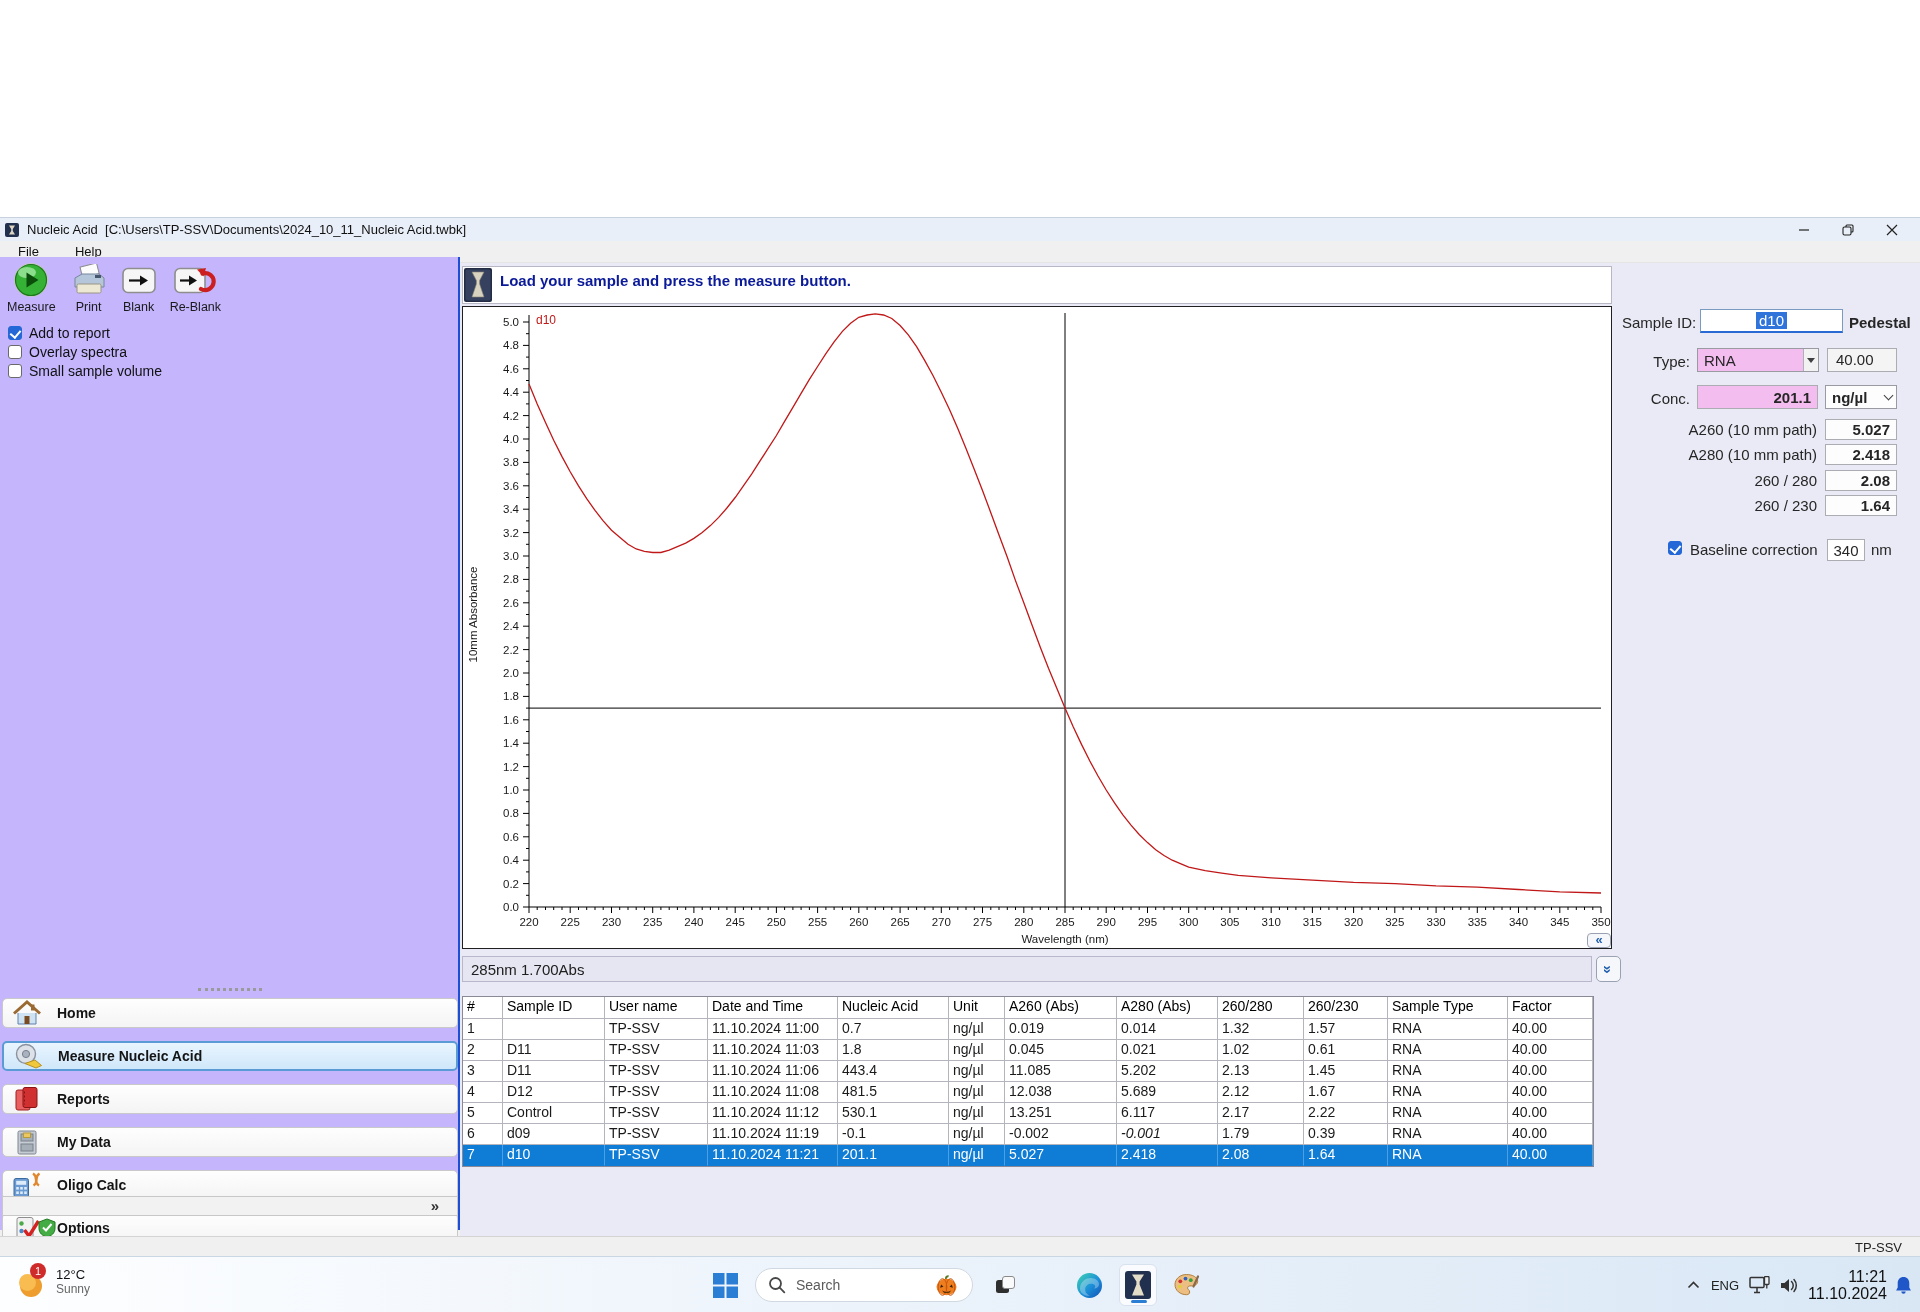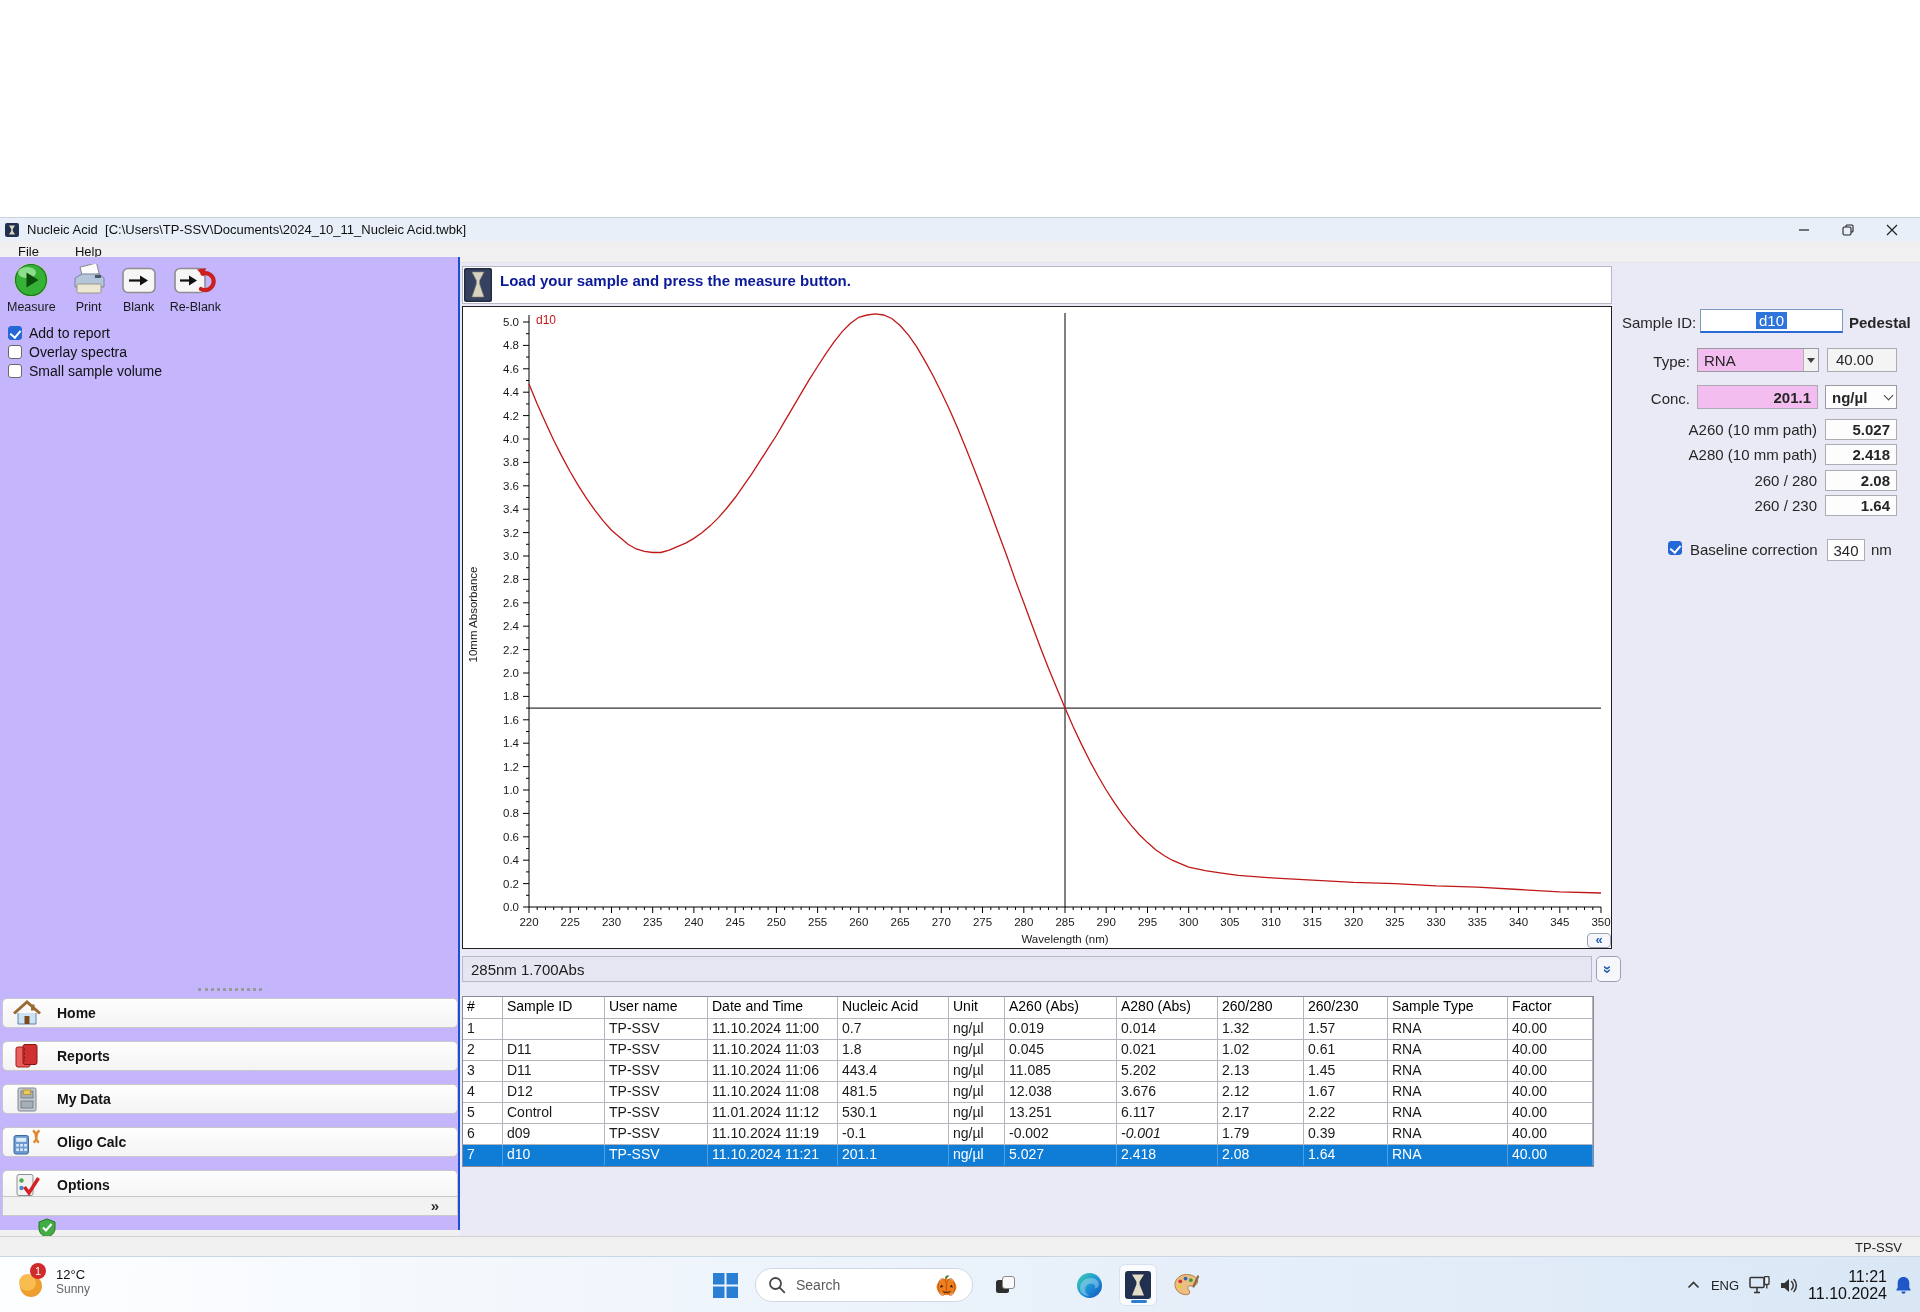--- a/index.html
+++ b/index.html
@@ -209,20 +209,30 @@
           <div class="nav-item">
             <span class="nav-icon">
               <svg width="30" height="27" viewBox="0 0 30 27">
                 <path d="M6 13v11h18V13" fill="#cfe2f2" stroke="#5a84b0"></path>
                 <path d="M2 13.5L15 2l13 11.5" fill="none" stroke="#9a6a32" stroke-width="3"></path>
                 <rect x="12.5" y="16" width="5" height="8" fill="#7a4a20"></rect>
                 <rect x="19" y="4.5" width="3.5" height="6" fill="#9a6a32"></rect>
               </svg>
             </span>
             <span class="nav-label">Home</span>
+          </div>
+          <div class="nav-item selected">
+            <span class="nav-icon">
+              <svg width="30" height="27" viewBox="0 0 30 27">
+                <circle cx="13" cy="11" r="9.5" fill="#dde2e8" stroke="#8a92a0" stroke-width="1.4"></circle>
+                <circle cx="13" cy="11" r="3.6" fill="#aab2c0" stroke="#78808e"></circle>
+                <path d="M12 20.5l11 4.5 5.5-2.5-6.5-5.5z" fill="#f0c83c" stroke="#b89020"></path>
+              </svg>
+            </span>
+            <span class="nav-label">Measure Nucleic Acid</span>
           </div>
           <div class="nav-item">
             <span class="nav-icon">
               <svg width="28" height="27" viewBox="0 0 28 27">
                 <rect x="3" y="4" width="14" height="20" rx="2" fill="#e86060" stroke="#a02020"></rect>
                 <rect x="10" y="1.5" width="14" height="20" rx="2" fill="#d03030" stroke="#8a1414"></rect>
                 <path d="M11.5 5.5v13" stroke="#8a1414" stroke-width="1" stroke-dasharray="2 2"></path>
               </svg>
             </span>
             <span class="nav-label">Reports</span>
@@ -604,31 +614,31 @@
             <span class="td" style="width: 85px;">40.00</span>
           </div>
           <div class="tr">
             <span class="td" style="width: 40px;">4</span>
             <span class="td" style="width: 102px;">D12</span>
             <span class="td" style="width: 103px;">TP-SSV</span>
             <span class="td" style="width: 130px;">11.10.2024 11:08</span>
             <span class="td" style="width: 111px;">481.5</span>
             <span class="td" style="width: 56px;">ng/µl</span>
             <span class="td" style="width: 112px;">12.038</span>
-            <span class="td" style="width: 101px;">3.676</span>
+            <span class="td" style="width: 101px;">5.689</span>
             <span class="td" style="width: 86px;">2.12</span>
             <span class="td" style="width: 84px;">1.67</span>
             <span class="td" style="width: 120px;">RNA</span>
             <span class="td" style="width: 85px;">40.00</span>
           </div>
           <div class="tr">
             <span class="td" style="width: 40px;">5</span>
             <span class="td" style="width: 102px;">Control</span>
             <span class="td" style="width: 103px;">TP-SSV</span>
-            <span class="td" style="width: 130px;">11.01.2024 11:12</span>
+            <span class="td" style="width: 130px;">11.10.2024 11:12</span>
             <span class="td" style="width: 111px;">530.1</span>
             <span class="td" style="width: 56px;">ng/µl</span>
             <span class="td" style="width: 112px;">13.251</span>
             <span class="td" style="width: 101px;">6.117</span>
             <span class="td" style="width: 86px;">2.17</span>
             <span class="td" style="width: 84px;">2.22</span>
             <span class="td" style="width: 120px;">RNA</span>
             <span class="td" style="width: 85px;">40.00</span>
           </div>
           <div class="tr">

